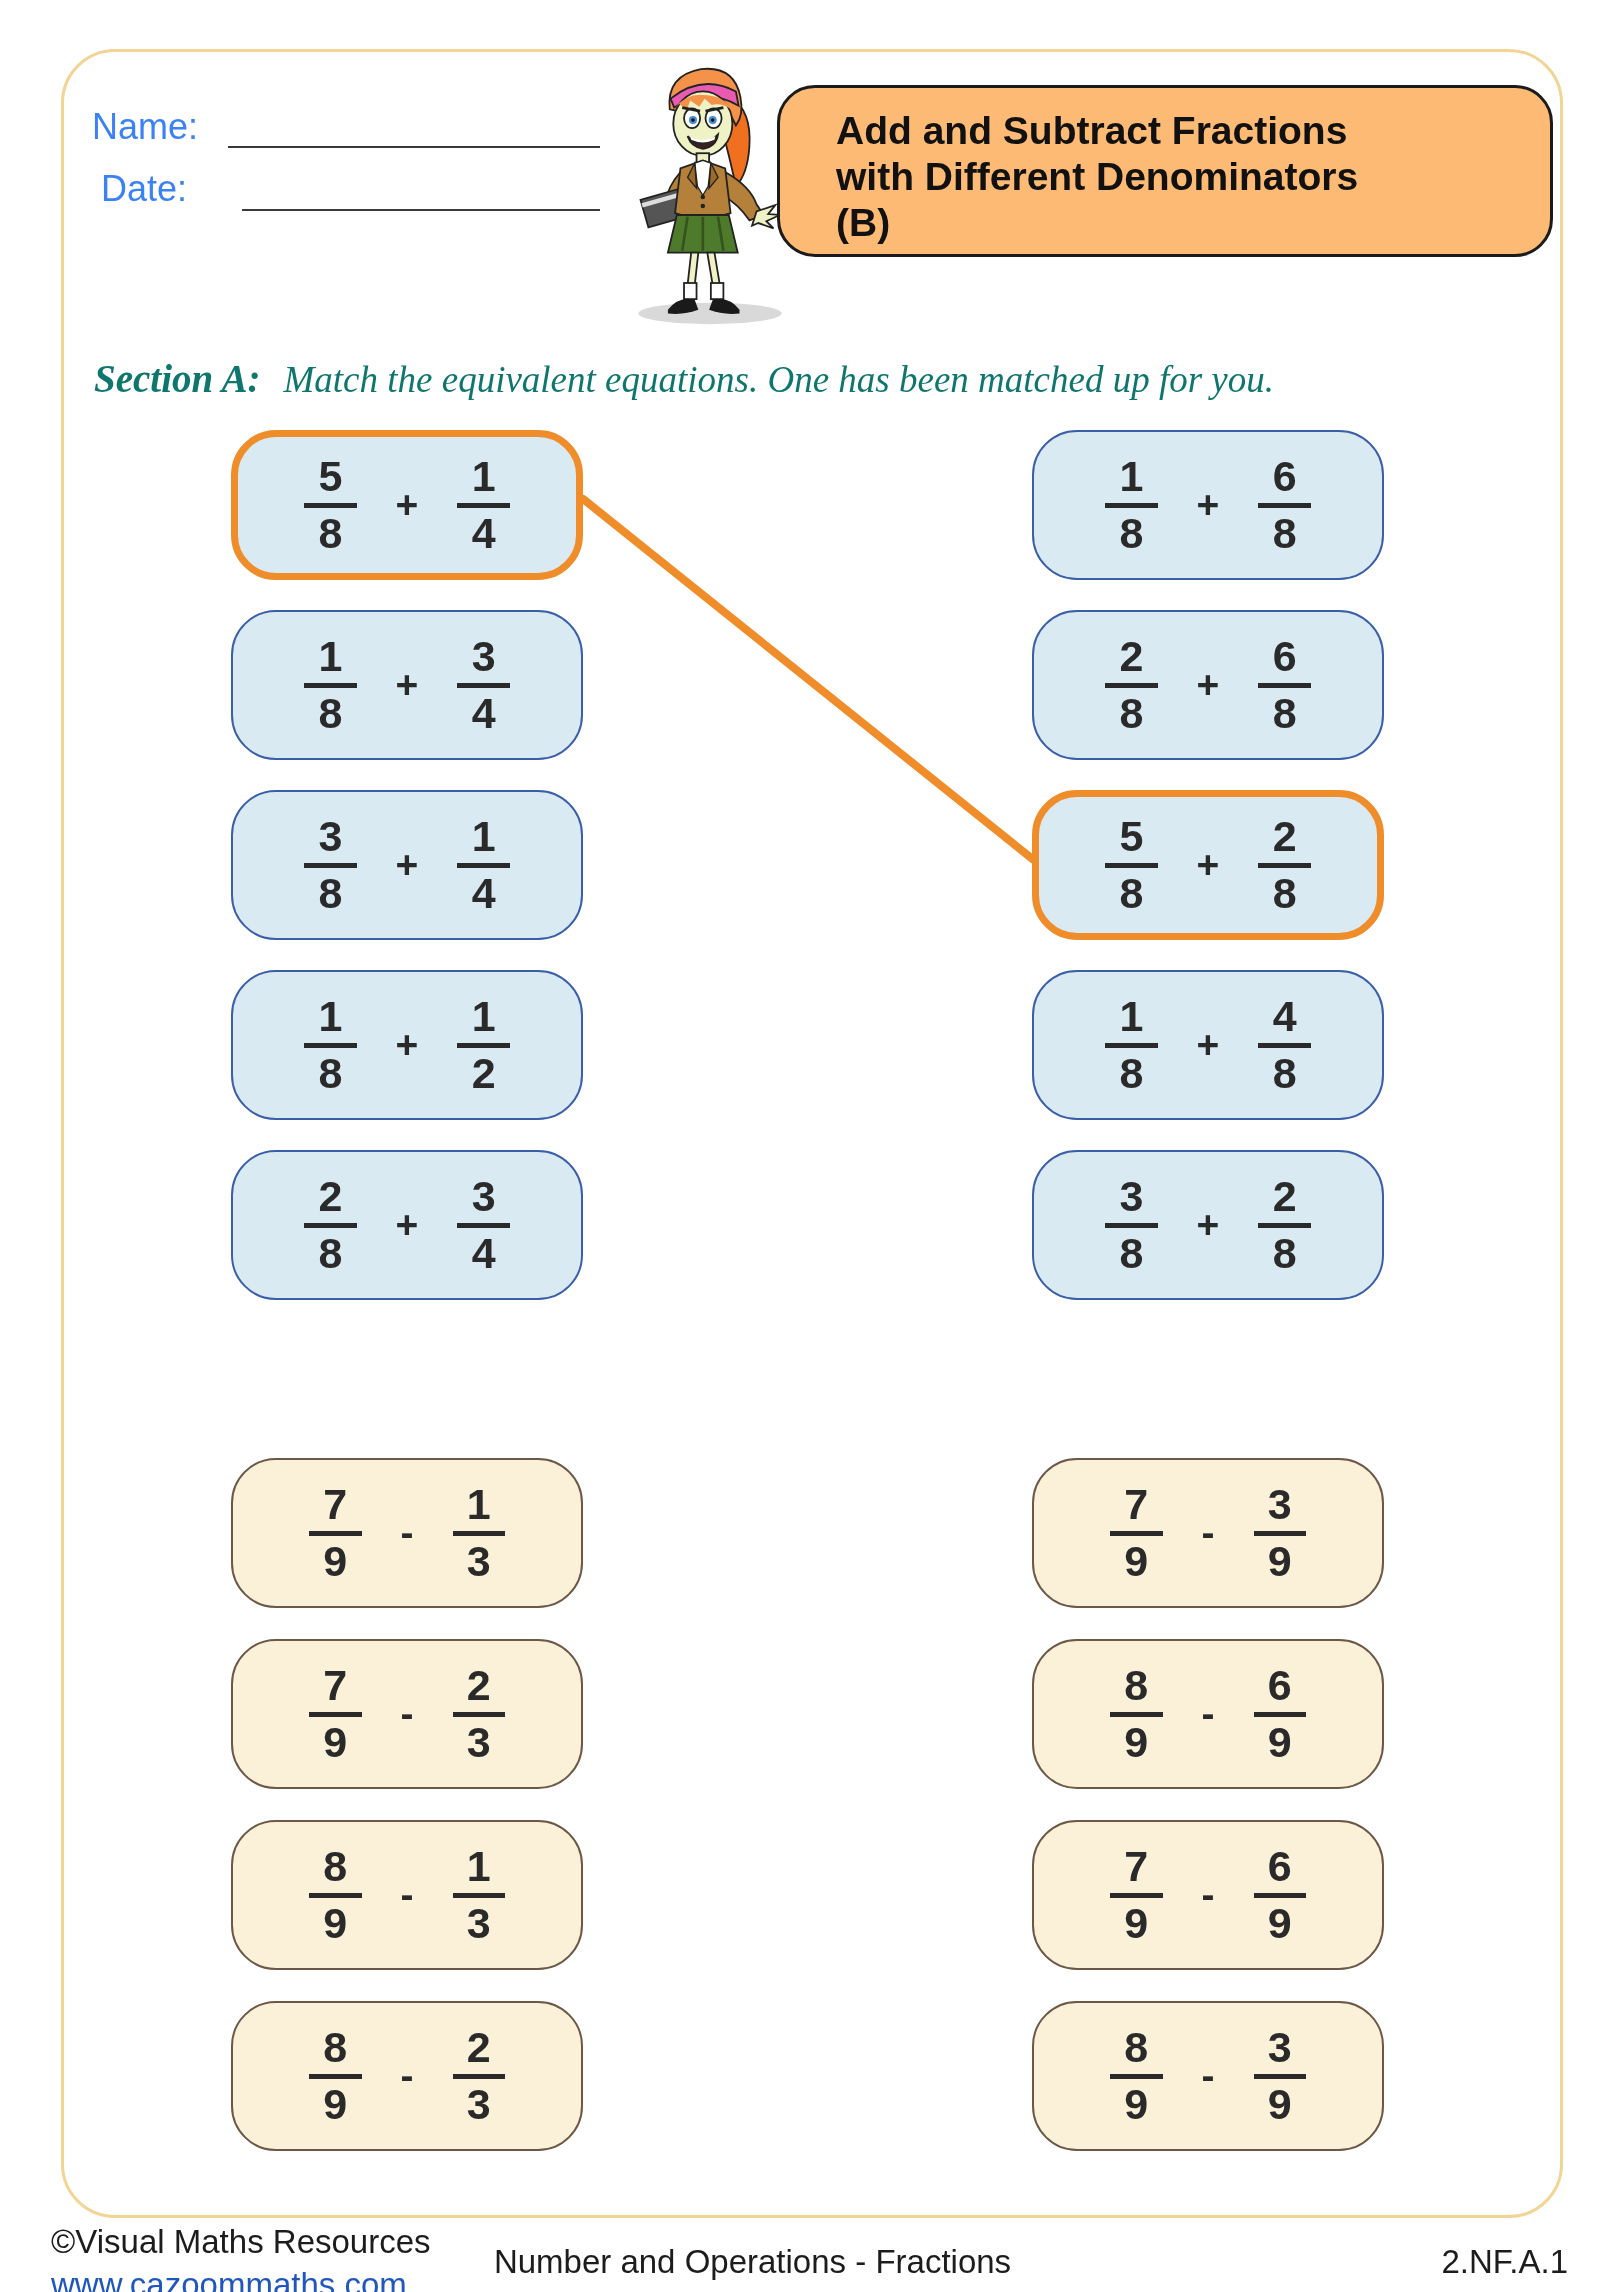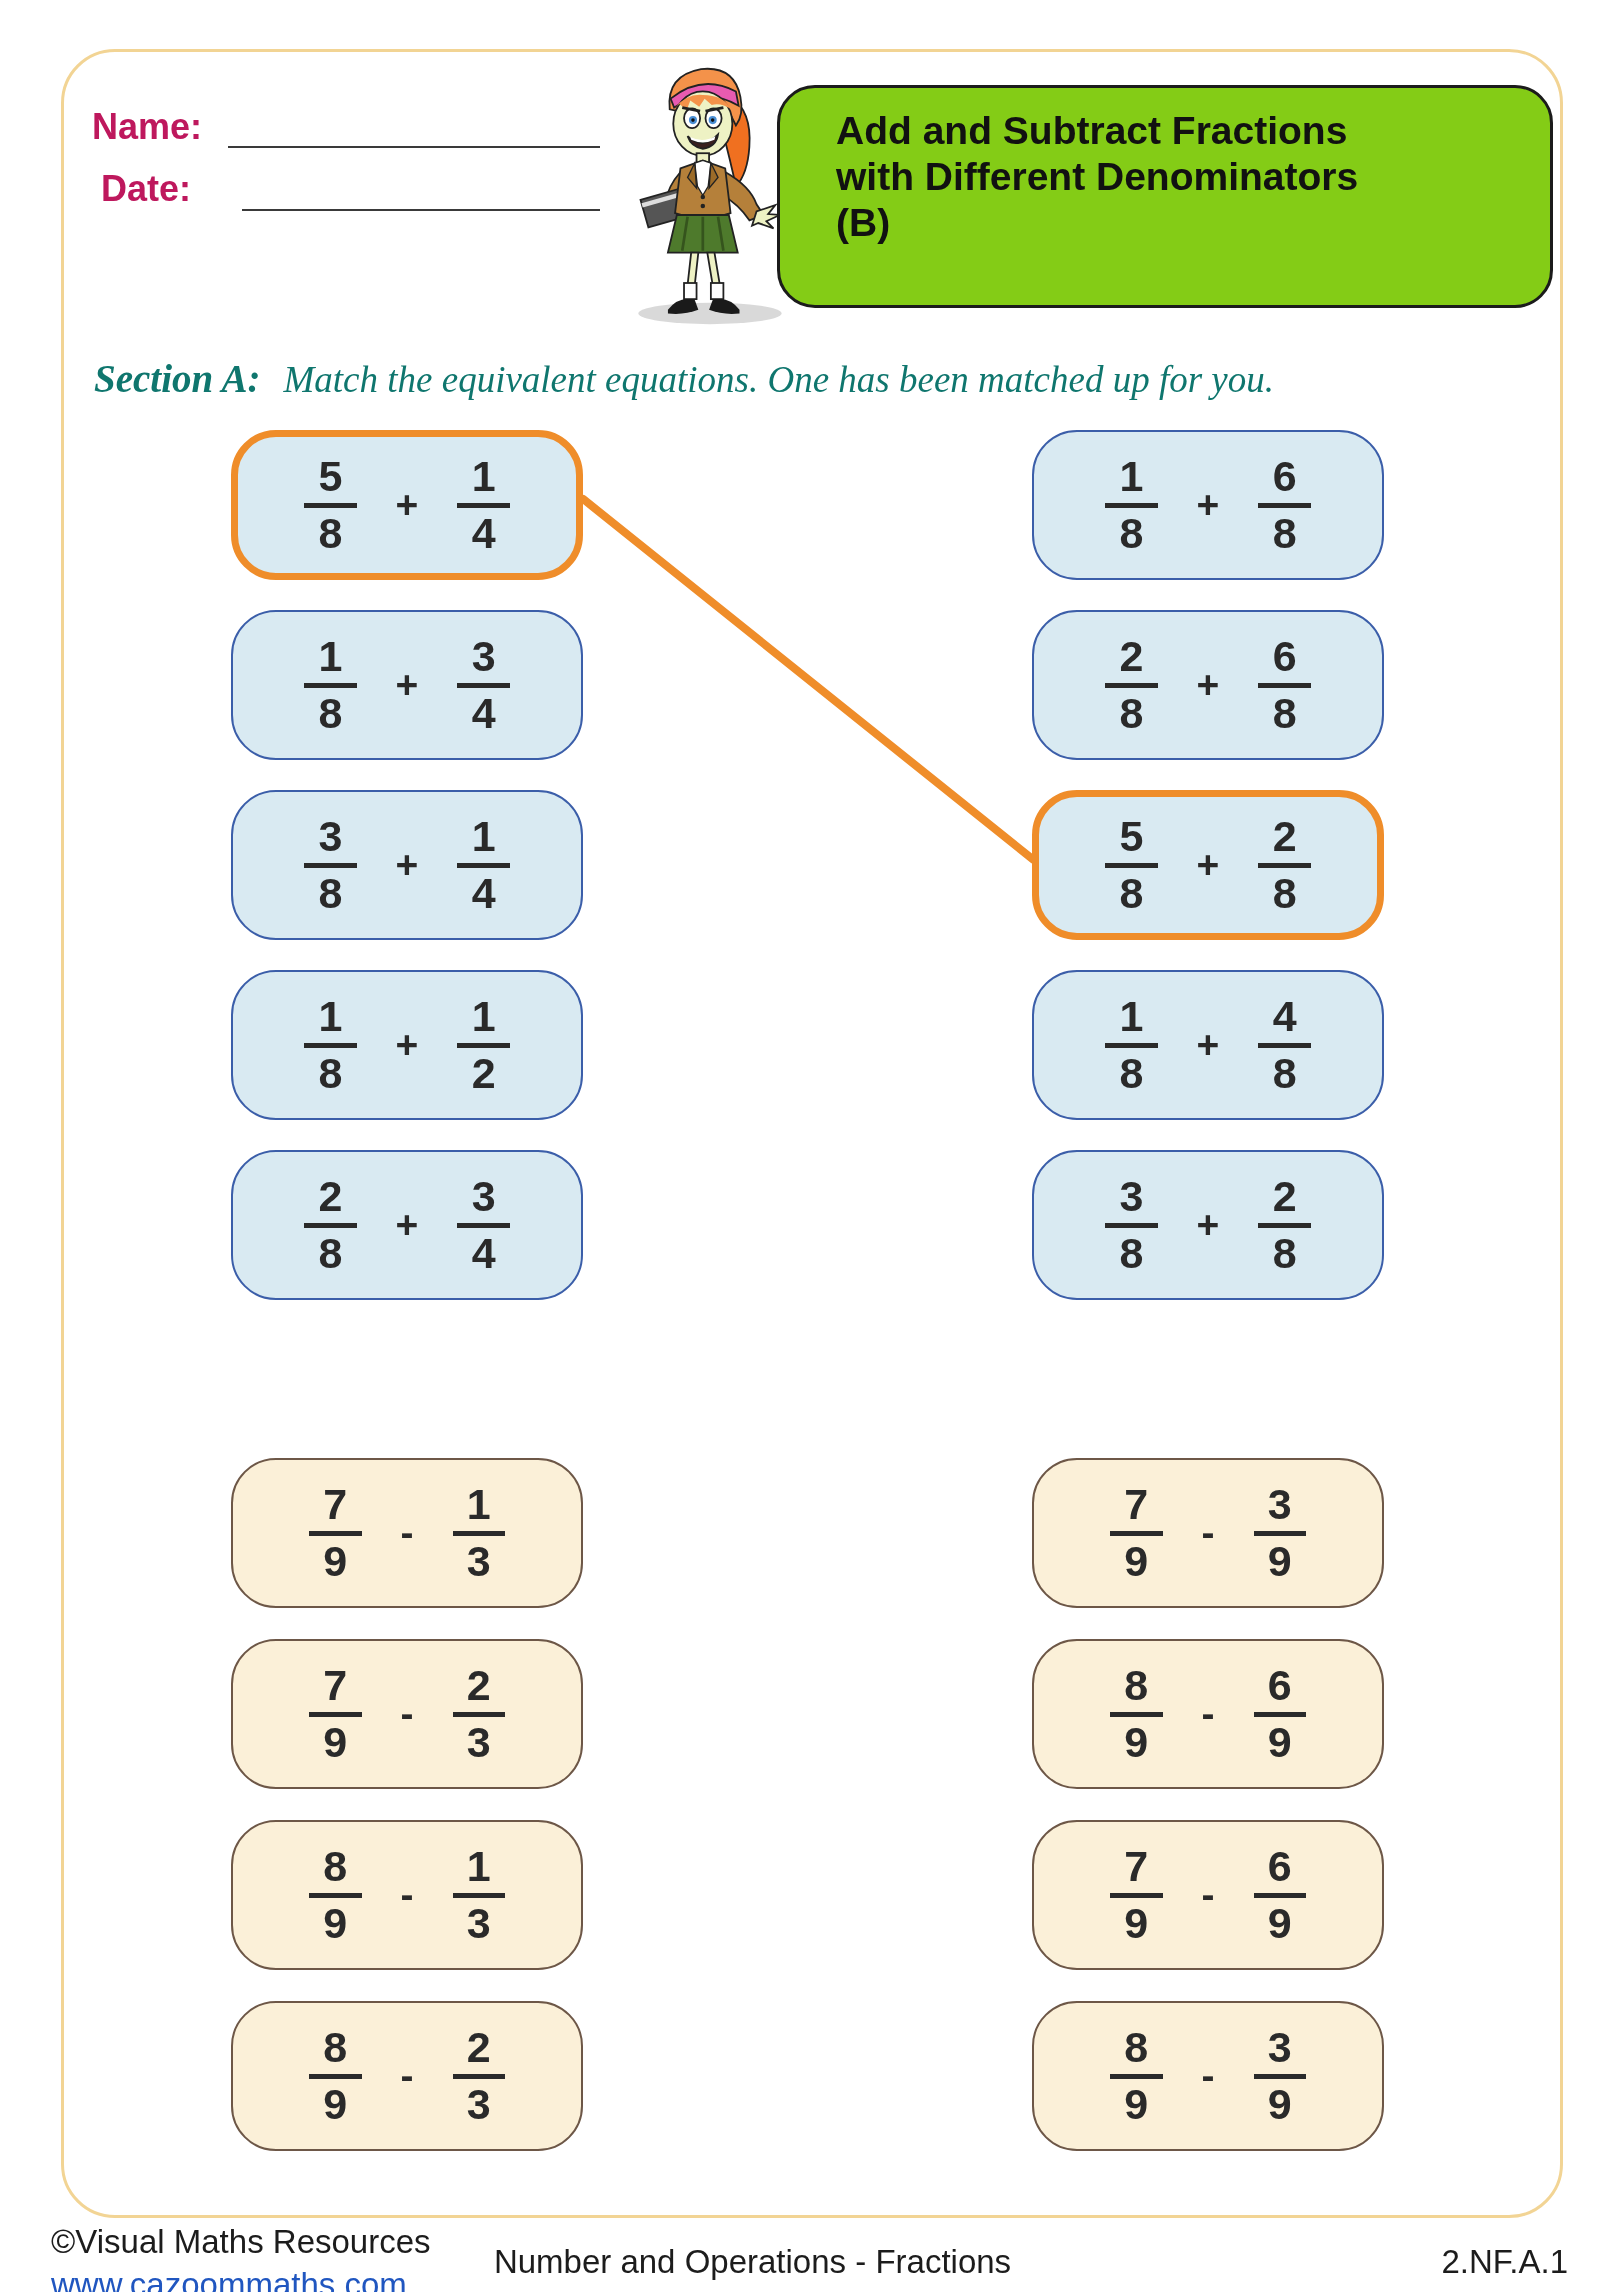--- a/index.html
+++ b/index.html
@@ -1,21 +1,21 @@
 <!DOCTYPE html>
 <html style="font-size:14.3px"><head>
 <meta charset="utf-8">
 <style>
   html,body{margin:0;padding:0;background:#fff;}
   .page{position:relative;width:1622px;height:2293px;background:#ffffff;font-family:"Liberation Sans",sans-serif;overflow:hidden;}
   .page-border{position:absolute;left:61px;top:49px;width:1496px;height:2163px;border:3.6px solid #f2d494;border-radius:54px;}
   
-  .field-label{position:absolute;font-size:36px;font-weight:bold;color:#be185d;}
+  .field-label{position:absolute;font-size:36px;font-weight:normal;color:#3b82f6;}
   .write-line{position:absolute;border-bottom:2.7px solid #3a3a3a;height:0;}
-  .title-box{position:absolute;left:777px;top:85px;width:776px;height:223px;background:#84cc16;border:3.6px solid #1b1b1b;border-radius:38px;box-sizing:border-box;}
+  .title-box{position:absolute;left:777px;top:85px;width:776px;height:172px;background:#fdba74;border:3.6px solid #1b1b1b;border-radius:38px;box-sizing:border-box;}
   .title-text{position:absolute;left:56px;top:19.7px;width:564px;font-size:39px;line-height:1.18;font-weight:bold;color:#111;}
   .logo{position:absolute;right:25px;top:45px;width:134px;text-align:center;}
   .logo svg{display:block;margin:0 auto;width:90px;height:111px;}
   .logo-word{font-family:"Liberation Serif",serif;font-weight:bold;font-size:36px;color:#111;letter-spacing:-0.9px;margin-top:1.8px;}
   .girl{position:absolute;left:616px;top:59px;width:179px;height:269px;}
   
   .section-heading{position:absolute;left:94px;font-family:"Liberation Serif",serif;color:#0f766e;white-space:nowrap;}
   .section-heading .lbl{font-style:italic;font-weight:bold;font-size:39px;}
   .section-heading .ins{font-style:italic;font-size:37px;margin-left:23px;}
   

